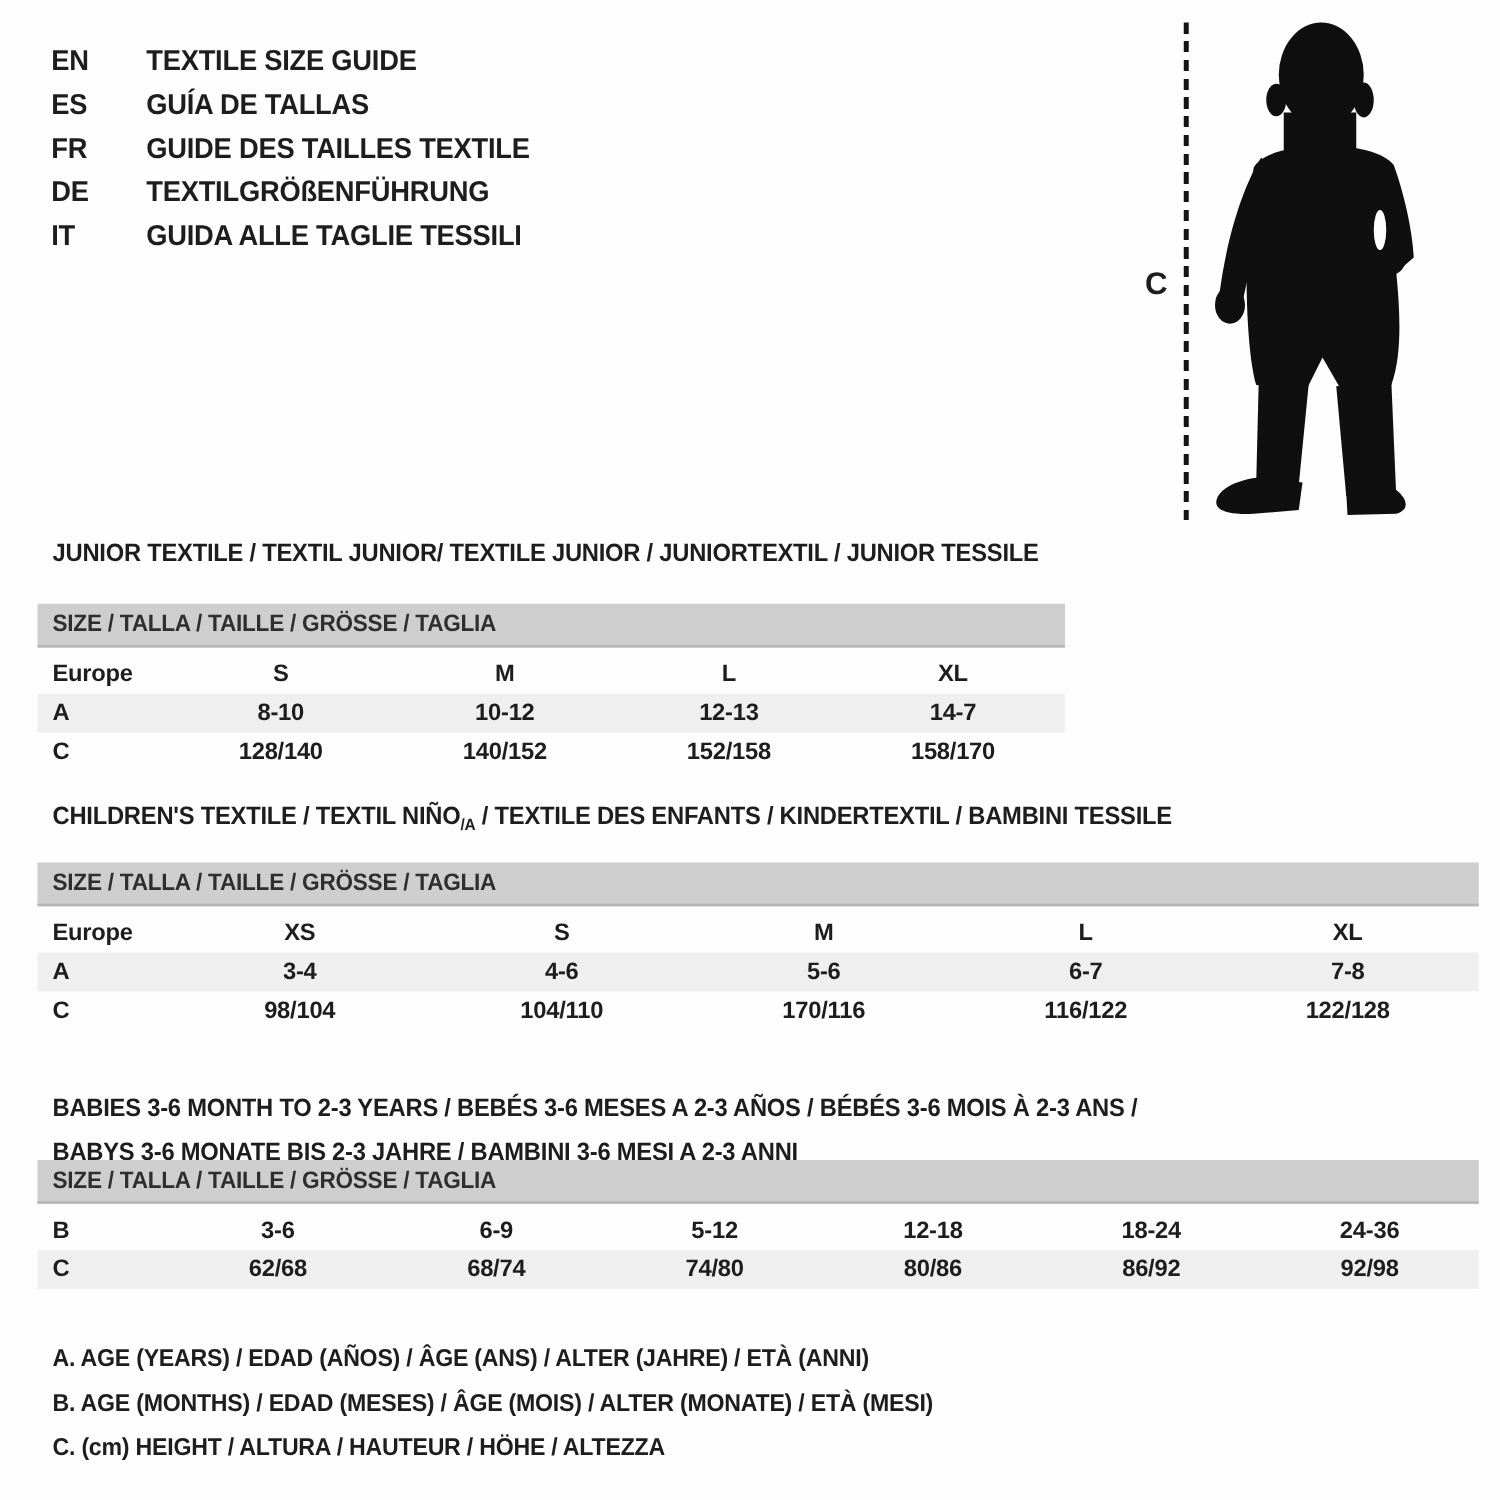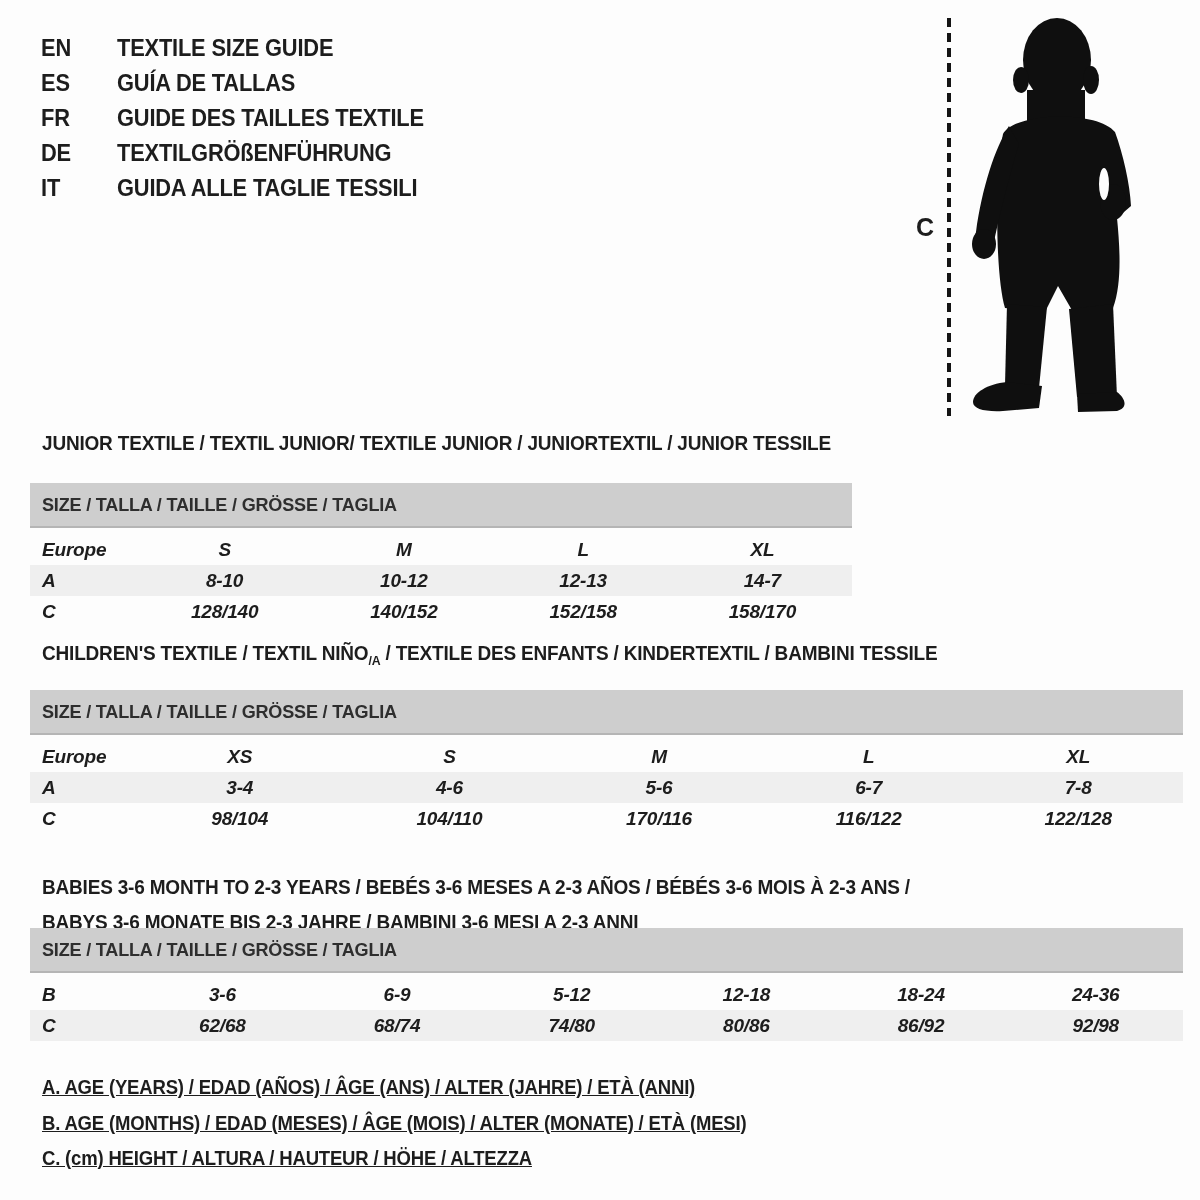--- a/index.html
+++ b/index.html
@@ -32,33 +32,33 @@
     position:absolute; left:42px; font-size:20px; white-space:nowrap;
     transform:scaleX(0.95); transform-origin:left center;
   }
   .sub { font-size:13px; vertical-align:-5px; }
   .two-line { line-height:35px; transform:none; }
   .two-line > div { transform:scaleX(0.95); transform-origin:left center; white-space:nowrap; }
 
   
   .size-table { position:absolute; left:30px; }
   .size-bar {
-    height:45px; background:#cecece; border-bottom:2px solid #b5b5b5;
+    height:35px; background:#cecece; border-bottom:2px solid #b5b5b5;
     display:flex; align-items:center; padding-left:12px;
     font-size:19px; color:#2e2e2e;
   }
   .size-bar span { transform:scaleX(0.95); transform-origin:left center; white-space:nowrap; }
-  .size-rows { margin-top:6px;font-style:italic; }
+  .size-rows { margin-top:6px; }
   .t-row { display:flex; height:31px; align-items:center; font-size:19px; }
   .t-row.alt { background:#efefef; }
   .t-label { width:105px; padding-left:12px; }
   .t-cell { flex:1; text-align:center; }
 
   
-  .legend { position:absolute; left:42px; top:1070px; font-size:19.5px; line-height:35.5px;text-decoration:underline; }
+  .legend { position:absolute; left:42px; top:1070px; font-size:19.5px; line-height:35.5px; }
   .legend-line { transform:scaleX(0.95); transform-origin:left center; white-space:nowrap; }
 </style>
 </head>
 <body>
 
 <div class="langs">
   <div class="lang-row">
     <span class="lang-code">EN</span>
     <span>TEXTILE SIZE GUIDE</span>
   </div>

